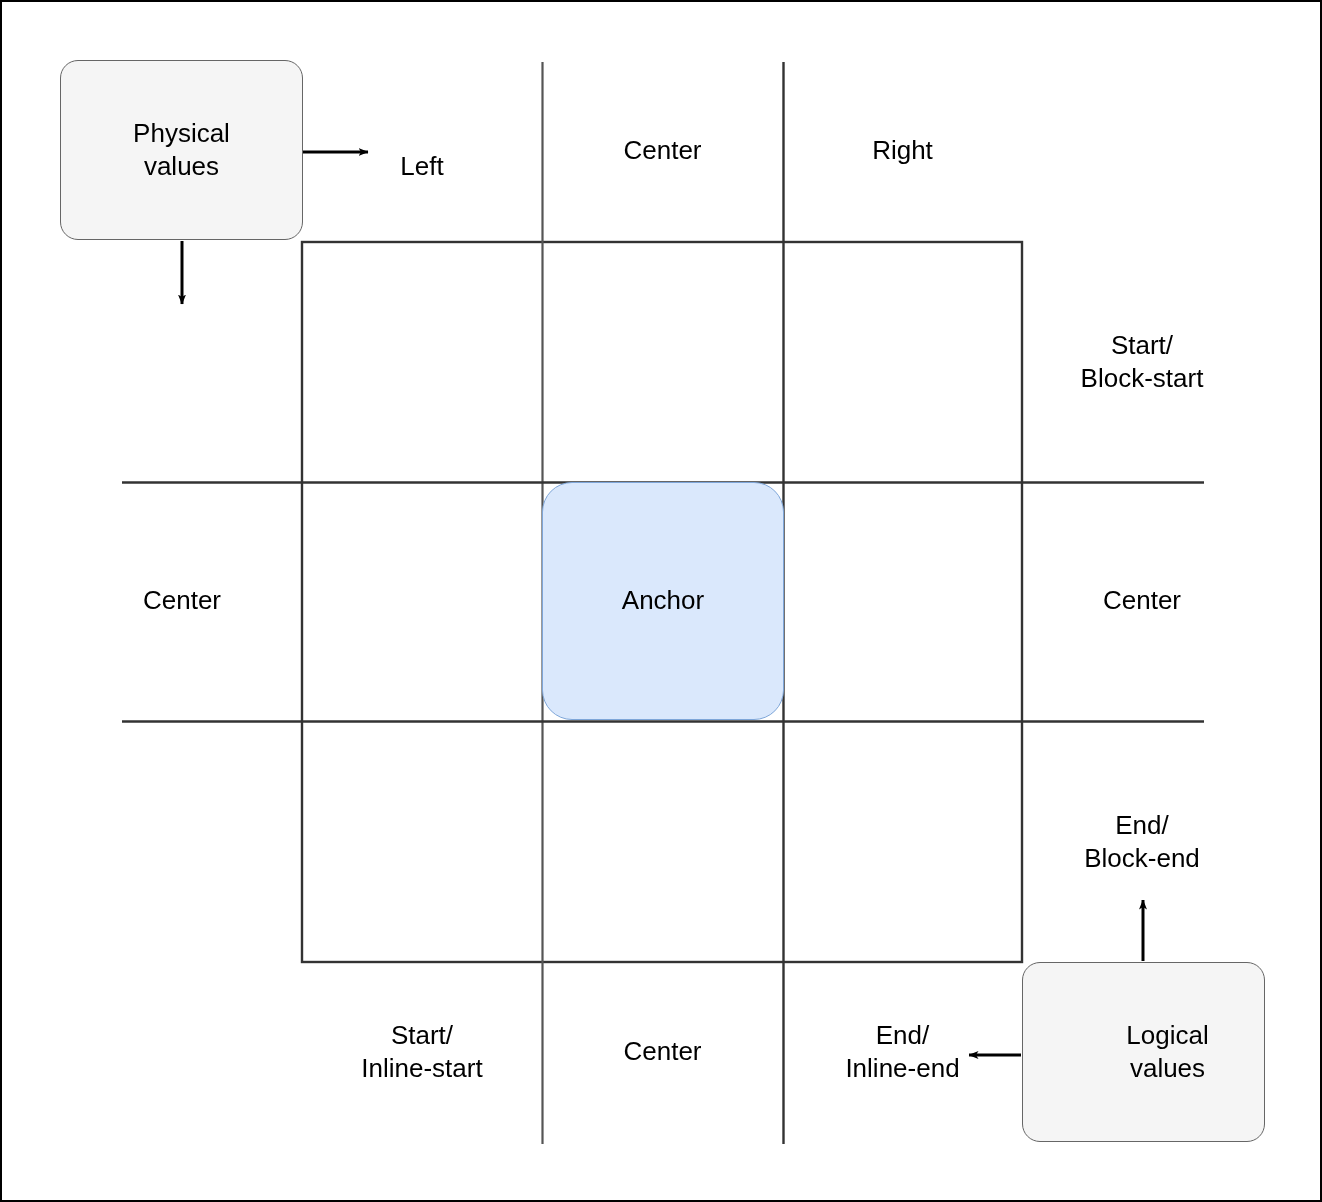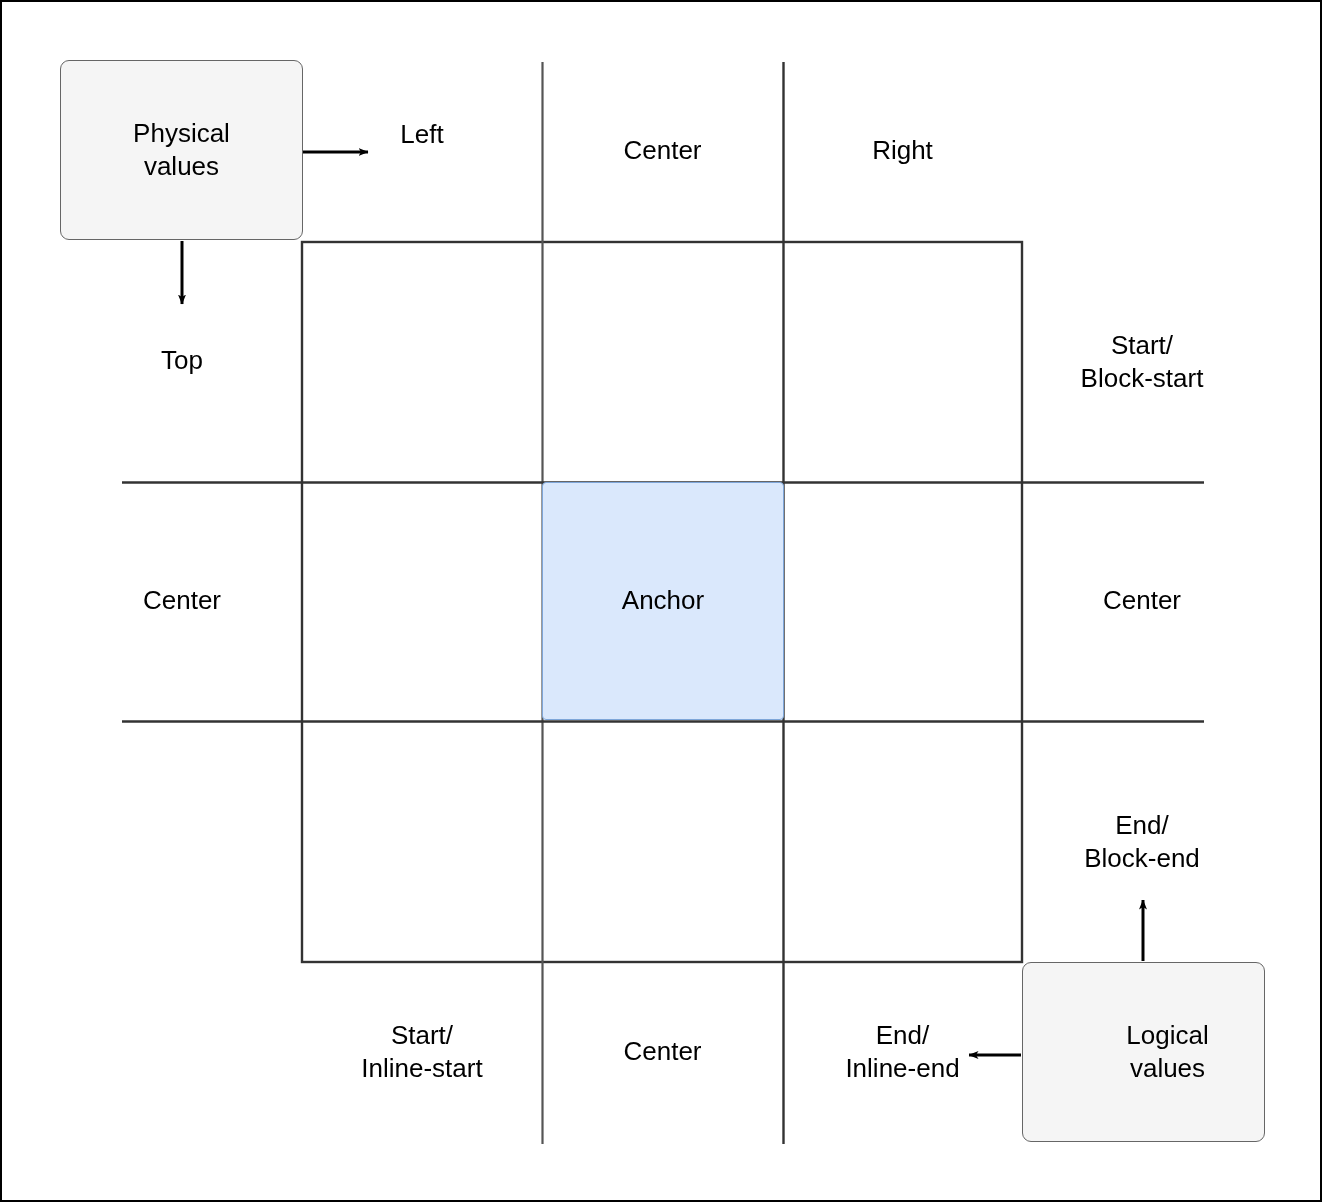--- a/index.html
+++ b/index.html
@@ -25,21 +25,21 @@
     width: 1322px;
     height: 1202px;
   }
   .node-box {
     position: absolute;
     box-sizing: border-box;
     display: flex;
     align-items: center;
     justify-content: center;
     text-align: center;
-    border-radius: 9px;
+    border-radius: 18px;
     font-size: 26px;
     line-height: 1.28;
     white-space: pre-line;
   }
   .node-physical {
     left: 58px;
     top: 58px;
     width: 243px;
     height: 180px;
     background: #f5f5f5;
@@ -54,34 +54,34 @@
     border: 1.6px solid #666666;
     padding-left: 48px;
   }
   .node-anchor {
     left: 540px;
     top: 480px;
     width: 242px;
     height: 238px;
     background: #dae8fc;
     border: 1.6px solid #7ea6d9;
-    border-radius: 4px;
+    border-radius: 30px;
   }
   .axis-label {
     position: absolute;
     text-align: center;
     font-size: 26px;
     line-height: 1.28;
     white-space: pre-line;
     display: flex;
     align-items: center;
     justify-content: center;
   }
   
-  .lbl-left      { left: 300px;  top: 104px; width: 240px; height: 58px; }
+  .lbl-left      { left: 300px;  top: 136px; width: 240px; height: 58px; }
   .lbl-center-t  { left: 540px;  top: 120px; width: 241px; height: 58px; }
   .lbl-right     { left: 781px;  top: 120px; width: 239px; height: 58px; }
   
   .lbl-top       { left: 60px;   top: 330px; width: 240px; height: 58px; }
   .lbl-center-l  { left: 60px;   top: 570px; width: 240px; height: 58px; }
   .lbl-bottom    { left: 60px;   top: 810px; width: 240px; height: 58px; }
   
   .lbl-start-block { left: 1020px; top: 322px; width: 240px; height: 76px; }
   .lbl-center-r    { left: 1020px; top: 570px; width: 240px; height: 58px; }
   .lbl-end-block   { left: 1020px; top: 802px; width: 240px; height: 76px; }
@@ -124,21 +124,20 @@
 
   <div class="node-box node-logical">Logical
 values</div>
 
   <div class="node-box node-anchor">Anchor</div>
 
   <div class="axis-label lbl-left">Left</div>
   <div class="axis-label lbl-center-t">Center</div>
   <div class="axis-label lbl-right">Right</div>
 
-  <div class="axis-label lbl-top">Top</div>
   <div class="axis-label lbl-center-l">Center</div>
 
   <div class="axis-label lbl-start-block">Start/
 Block-start</div>
   <div class="axis-label lbl-center-r">Center</div>
   <div class="axis-label lbl-end-block">End/
 Block-end</div>
 
   <div class="axis-label lbl-start-inline">Start/
 Inline-start</div>

